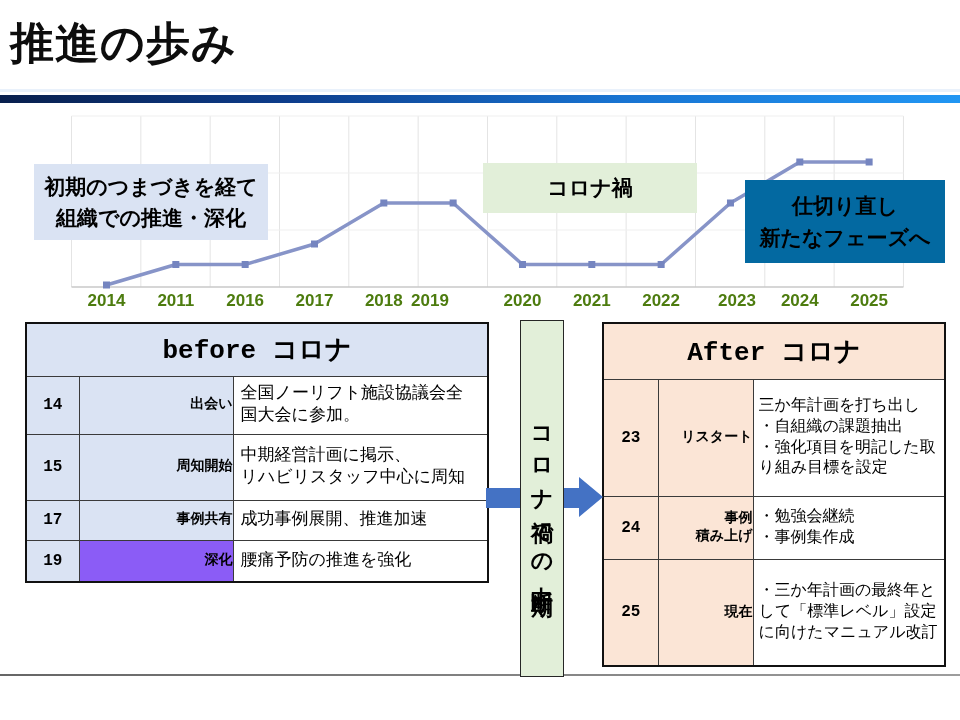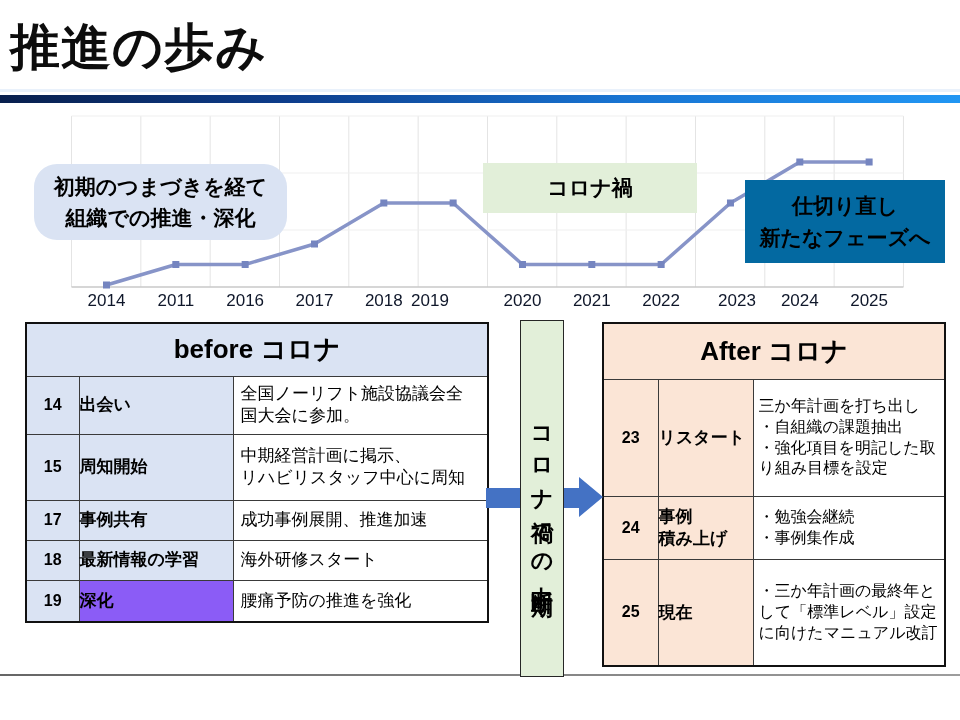--- a/index.html
+++ b/index.html
@@ -1,41 +1,41 @@
 <!DOCTYPE html>
 <html><head>
 <meta charset="utf-8">
 <style>
   html,body{margin:0;padding:0;background:#fff;}
   .slide{position:relative;width:960px;height:720px;background:#ffffff;overflow:hidden;
          font-family:"Liberation Sans","DejaVu Sans",sans-serif;color:#000;}
-  .title{position:absolute;left:10px;top:14px;margin:0;font-size:50px;font-weight:bold;
+  .title{position:absolute;left:10px;top:14px;margin:0;font-size:44px;font-weight:bold;
          color:#0d0d0d;letter-spacing:1px;}
   .bar-light{position:absolute;left:0;top:89px;width:960px;height:3px;background:#e9f1fb;}
   .bar-top{position:absolute;left:0;top:95px;width:960px;height:8px;
            background:linear-gradient(90deg,#081f4d 0%,#0d3d8c 30%,#1874d2 65%,#2196f3 100%);}
   .bar-bottom{position:absolute;left:0;top:674px;width:960px;height:2px;
               background:linear-gradient(90deg,#666,#9d9d9d);}
   #chart-svg{position:absolute;left:0;top:0;width:960px;height:320px;z-index:1;}
   .year-label{position:absolute;top:291px;width:70px;text-align:center;
-              font-weight:normal;font-size:17px;color:#0f172a;z-index:1;}
+              font-weight:bold;font-size:17px;color:#4d7c0f;z-index:1;}
   .callout{position:absolute;display:flex;align-items:center;justify-content:center;
            text-align:center;font-weight:bold;z-index:3;}
   .preline{white-space:pre-line;}
-  .callout-early{left:34px;top:164px;width:253px;height:76px;font-size:21px;line-height:1.5;border-radius:23px;}
+  .callout-early{left:34px;top:164px;width:234px;height:76px;font-size:21px;line-height:1.5;}
   .callout-covid{left:483px;top:163px;width:214px;height:50px;font-size:21px;}
   .callout-newphase{left:745px;top:180px;width:200px;height:83px;font-size:21px;line-height:1.5;}
   .tbl{position:absolute;border-collapse:collapse;table-layout:fixed;z-index:2;background:#fff;
        border:2px solid #111;}
-  .tbl th,.tbl td{border:1px solid #3a3a3a;padding:0;vertical-align:middle;}
+  .tbl th,.tbl td{border:1px solid #3a3a3a;padding:0;vertical-align:middle;font-family:Liberation Mono, monospace;}
   .tbl th{font-size:26px;font-weight:bold;text-align:center;}
   .tbl-before{left:25px;top:322px;width:462px;}
   .tbl-after{left:602px;top:322px;width:342px;}
   td.year-cell{text-align:center;font-weight:bold;font-size:16px;}
-  td.label-cell{text-align:left;font-weight:bold;font-size:17px;line-height:1.25;}
+  td.label-cell{text-align:right;font-weight:bold;font-size:14px;line-height:1.25;}
   td.desc-cell{font-size:17px;line-height:1.3;padding:2px 7px;background:#fff;text-align:left;}
   .tbl-after td.desc-cell{font-size:16px;line-height:1.3;padding:2px 5px;}
   .interruption{position:absolute;left:520px;top:320px;width:42px;height:355px;
                 border:1.5px solid #262626;display:flex;align-items:center;justify-content:center;z-index:5;}
   .interruption span{writing-mode:vertical-rl;text-orientation:upright;font-weight:bold;
                      font-size:22px;letter-spacing:5px;line-height:1;}
   .arrow-svg{position:absolute;left:484px;top:471px;z-index:4;}
 </style>
 </head>
 <body>
@@ -124,25 +124,20 @@
           <td class="year-cell" style="background-color: rgb(218, 227, 243);">15</td>
           <td class="label-cell preline" style="background-color: rgb(218, 227, 243);">周知開始</td>
           <td class="desc-cell preline">中期経営計画に掲示、
 リハビリスタッフ中心に周知</td>
         </tr>
         <tr style="height: 40px;">
           <td class="year-cell" style="background-color: rgb(218, 227, 243);">17</td>
           <td class="label-cell preline" style="background-color: rgb(218, 227, 243);">事例共有</td>
           <td class="desc-cell preline">成功事例展開、推進加速</td>
         </tr>
-        <tr style="height: 40px;">
-          <td class="year-cell" style="background-color: rgb(218, 227, 243);">18</td>
-          <td class="label-cell preline" style="background-color: rgb(218, 227, 243);">最新情報の学習</td>
-          <td class="desc-cell preline">海外研修スタート</td>
-        </tr>
         <tr style="height: 42px;">
           <td class="year-cell" style="background-color: rgb(218, 227, 243);">19</td>
           <td class="label-cell preline" style="background-color: #8b5cf6;">深化</td>
           <td class="desc-cell preline">腰痛予防の推進を強化</td>
         </tr>
       </tbody>
   </table>
 
   <svg class="arrow-svg" width="122" height="52" viewBox="0 0 122 52">
     <polygon id="arrow-shape" points="2,17 95,17 95,6 119,26 95,46 95,37 2,37" fill="#4472C4"></polygon>

